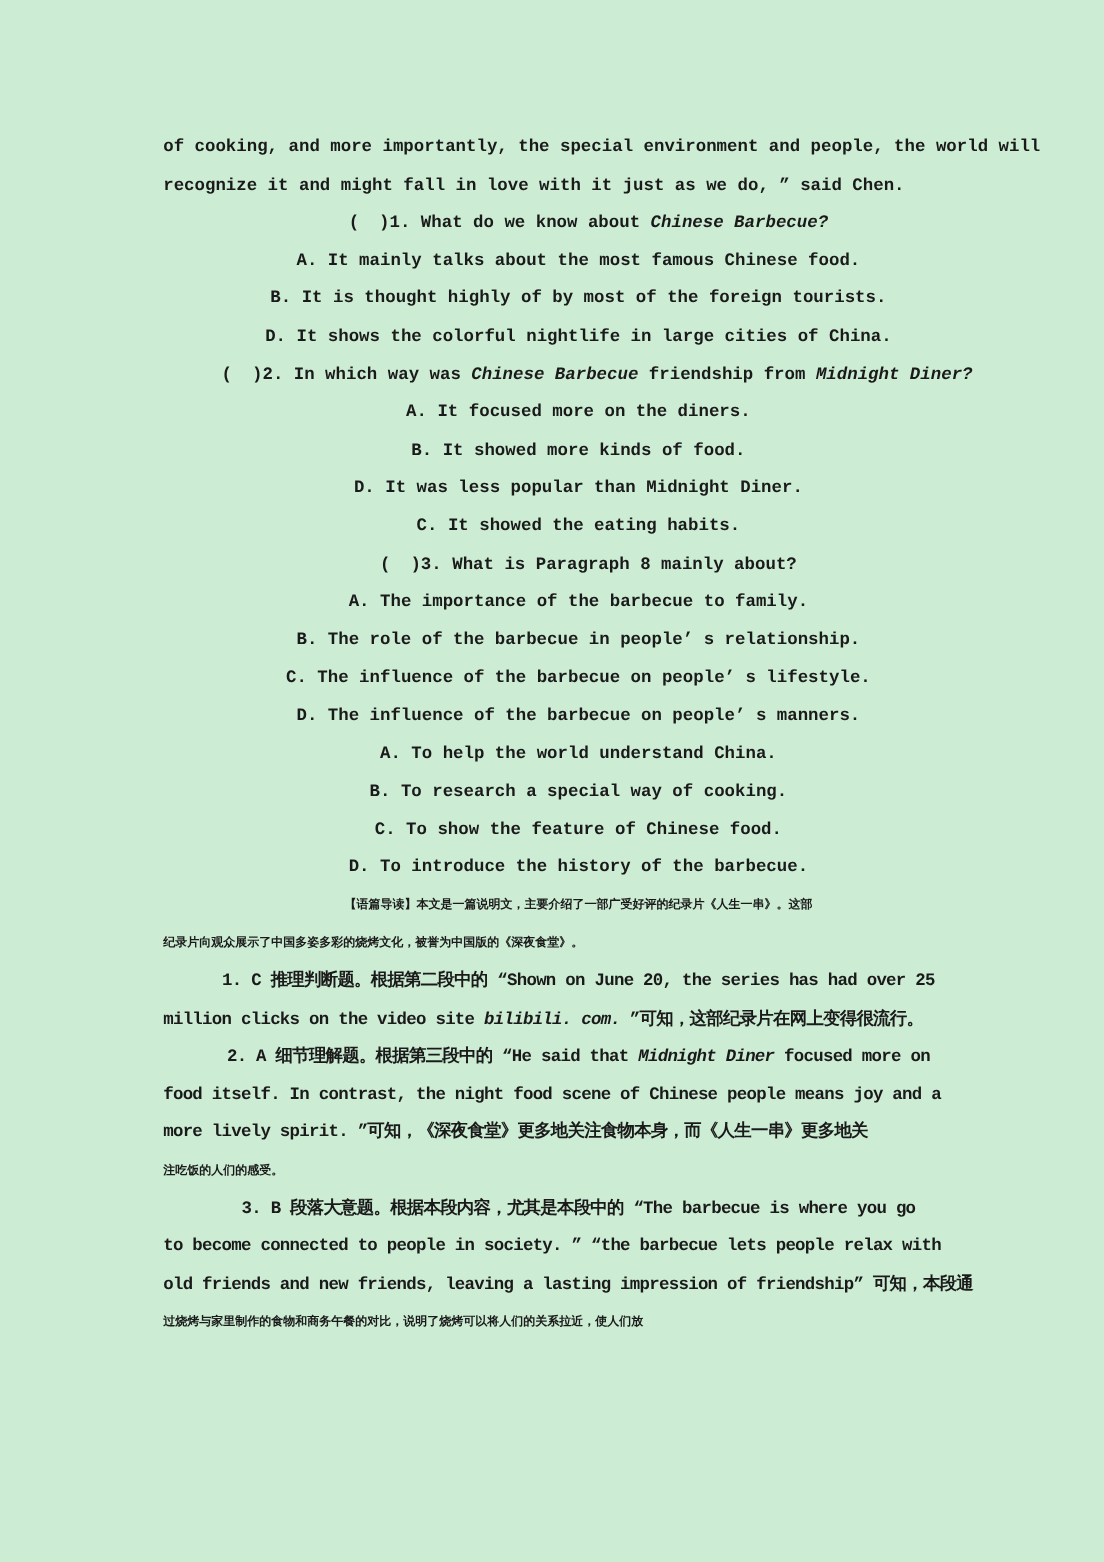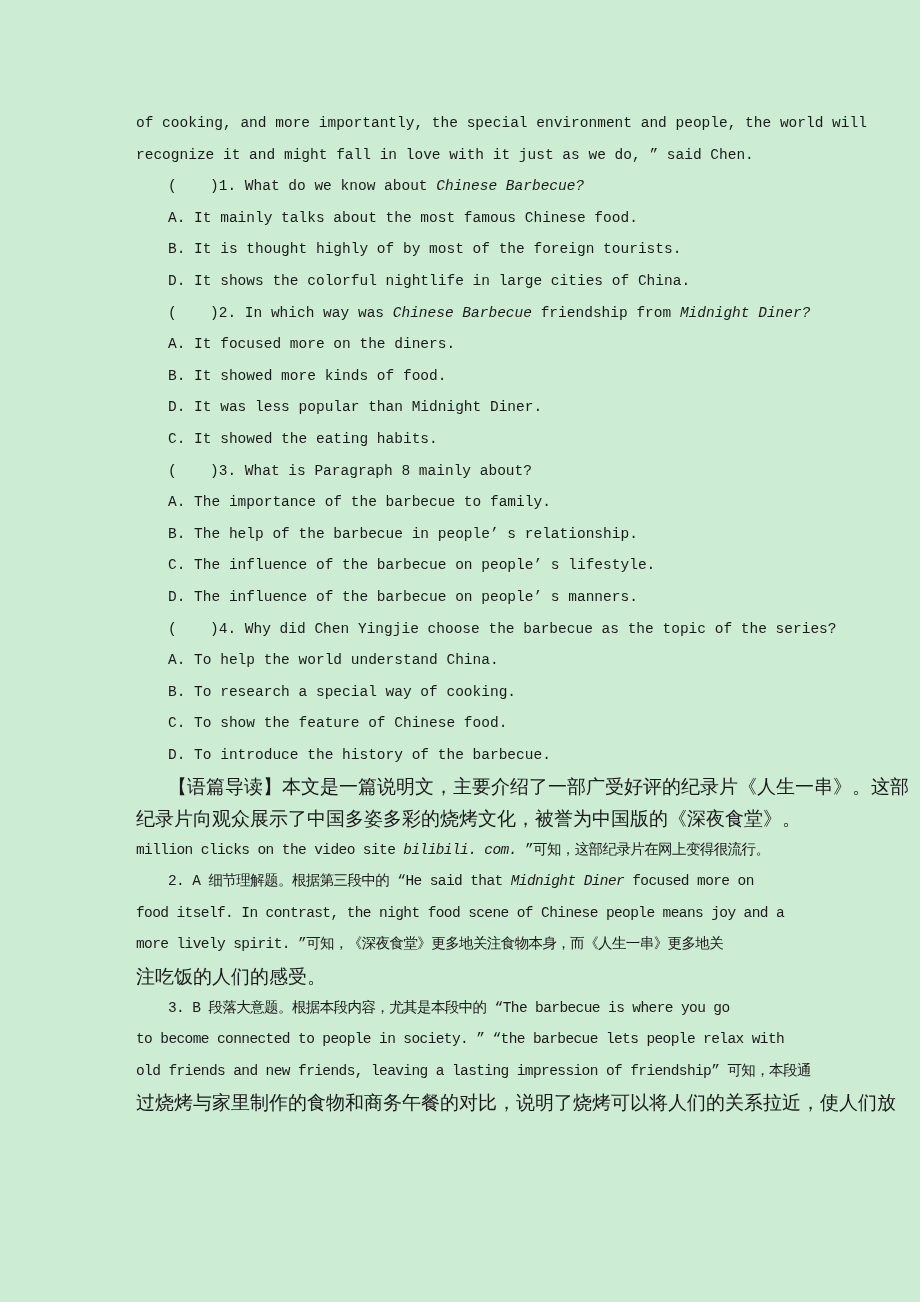--- a/index.html
+++ b/index.html
@@ -13,37 +13,39 @@
       position: relative;
       overflow: hidden;
       color: #1a1a1a;
       font-family: "Liberation Mono", "DejaVu Sans Mono", monospace;
     }
     .page {
       position: absolute;
       left: 136px;
       top: 111px;
       width: 660px;
+      font-weight: bold;
     }
     .line {
       height: 31.6px;
       line-height: 24px;
       font-size: 14.5px;
       white-space: nowrap;
       letter-spacing: 0px;
     }
     .indent {
       padding-left: 32px;
+      text-align: center;
     }
     .tight {
       letter-spacing: -0.6px;
     }
     .cn {
       font-family: "DejaVu Sans", "Liberation Sans", sans-serif;
-      font-size: 19px;
+      font-size: 10px;
     }
     i {
       font-style: italic;
     }
     .paren {
       display: inline-block;
       width: 42px;
     }
   </style>
 </head>
@@ -66,35 +68,33 @@
   </div>
   <div class="line indent">A. It focused more on the diners.</div>
   <div class="line indent">B. It showed more kinds of food.</div>
   <div class="line indent">D. It was less popular than Midnight Diner.</div>
   <div class="line indent">C. It showed the eating habits.</div>
 
   <div class="line indent">
     <span class="paren">(</span><span>)3. What is Paragraph 8 mainly about?</span>
   </div>
   <div class="line indent">A. The importance of the barbecue to family.</div>
-  <div class="line indent">B. The help of the barbecue in people’ s relationship.</div>
+  <div class="line indent">B. The role of the barbecue in people’ s relationship.</div>
   <div class="line indent">C. The influence of the barbecue on people’ s lifestyle.</div>
   <div class="line indent">D. The influence of the barbecue on people’ s manners.</div>
 
-  <div class="line indent">
-    <span class="paren">(</span><span>)4. Why did Chen Yingjie choose the barbecue as the topic of the series?</span>
-  </div>
   <div class="line indent">A. To help the world understand China.</div>
   <div class="line indent">B. To research a special way of cooking.</div>
   <div class="line indent">C. To show the feature of Chinese food.</div>
   <div class="line indent">D. To introduce the history of the barbecue.</div>
 
   <div class="line indent cn">【语篇导读】本文是一篇说明文，主要介绍了一部广受好评的纪录片《人生一串》。这部</div>
   <div class="line cn">纪录片向观众展示了中国多姿多彩的烧烤文化，被誉为中国版的《深夜食堂》。</div>
 
+  <div class="line indent tight">1. C  推理判断题。根据第二段中的 “Shown on June 20, the series has had over 25</div>
   <div class="line tight">
     <span>million clicks on the video site </span><i>bilibili. com.</i><span> ”可知，这部纪录片在网上变得很流行。</span>
   </div>
 
   <div class="line indent tight">
     <span>2. A  细节理解题。根据第三段中的 “He said that </span><i>Midnight Diner</i><span> focused more on</span>
   </div>
   <div class="line tight">food itself.  In contrast, the night food scene of Chinese people means joy and a</div>
   <div class="line tight">more lively spirit. ”可知，《深夜食堂》更多地关注食物本身，而《人生一串》更多地关</div>
   <div class="line cn">注吃饭的人们的感受。</div>

